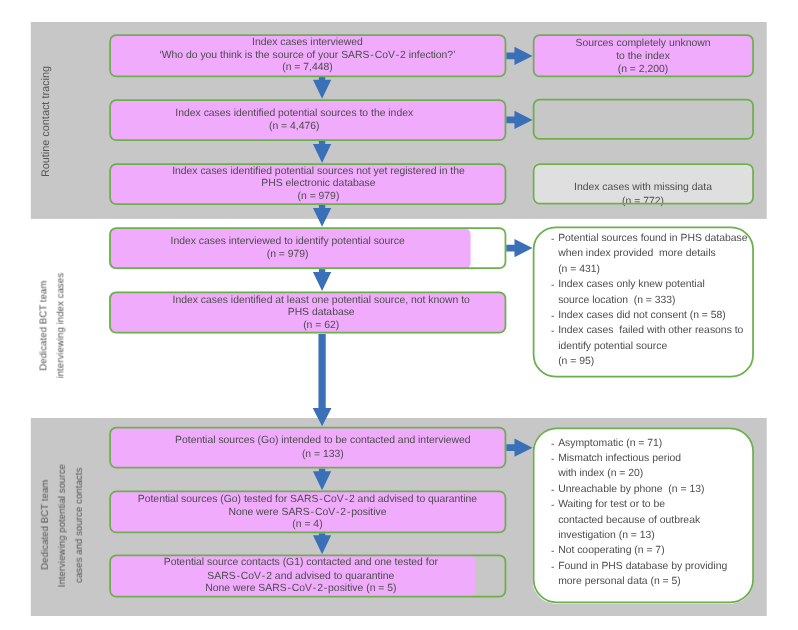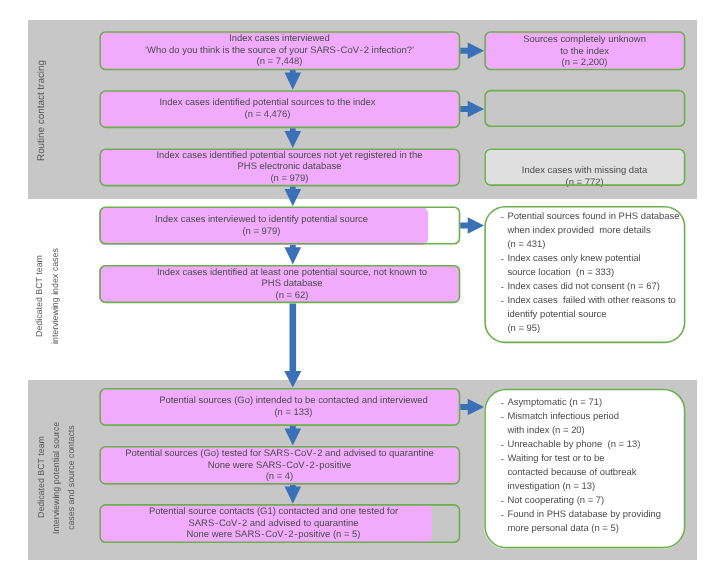--- a/index.html
+++ b/index.html
@@ -80,21 +80,21 @@
   <div class="box grayfill" style="left:484.3px;top:148.4px;width:201.1px;height:37.5px;padding-top:20px;">Index cases with missing data
 (n = 772)</div>
 
   <div class="listbox" style="left:484.3px;top:205.9px;width:201.1px;height:137.3px;padding:3.4px 0 0 16px;">
     <ul>
       <li><span class="dash">-</span><span>Potential sources found in PHS database
 when index provided  more details
 (n = 431)</span></li>
       <li><span class="dash">-</span><span>Index cases only knew potential
 source location  (n = 333)</span></li>
-      <li><span class="dash">-</span><span>Index cases did not consent (n = 67)</span></li>
+      <li><span class="dash">-</span><span>Index cases did not consent (n = 58)</span></li>
       <li><span class="dash">-</span><span>Index cases  failed with other reasons to
 identify potential source
 (n = 95)</span></li>
     </ul>
   </div>
 
   <div class="listbox" style="left:484.3px;top:388.7px;width:201.1px;height:159.7px;border-radius:21.8px;padding:6.2px 0 0 16px;">
     <ul>
       <li><span class="dash">-</span><span>Asymptomatic (n = 71)</span></li>
       <li><span class="dash">-</span><span>Mismatch infectious period

